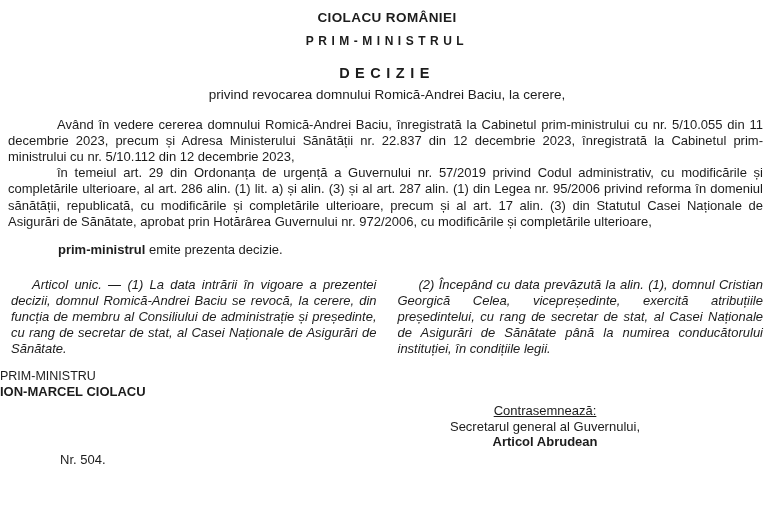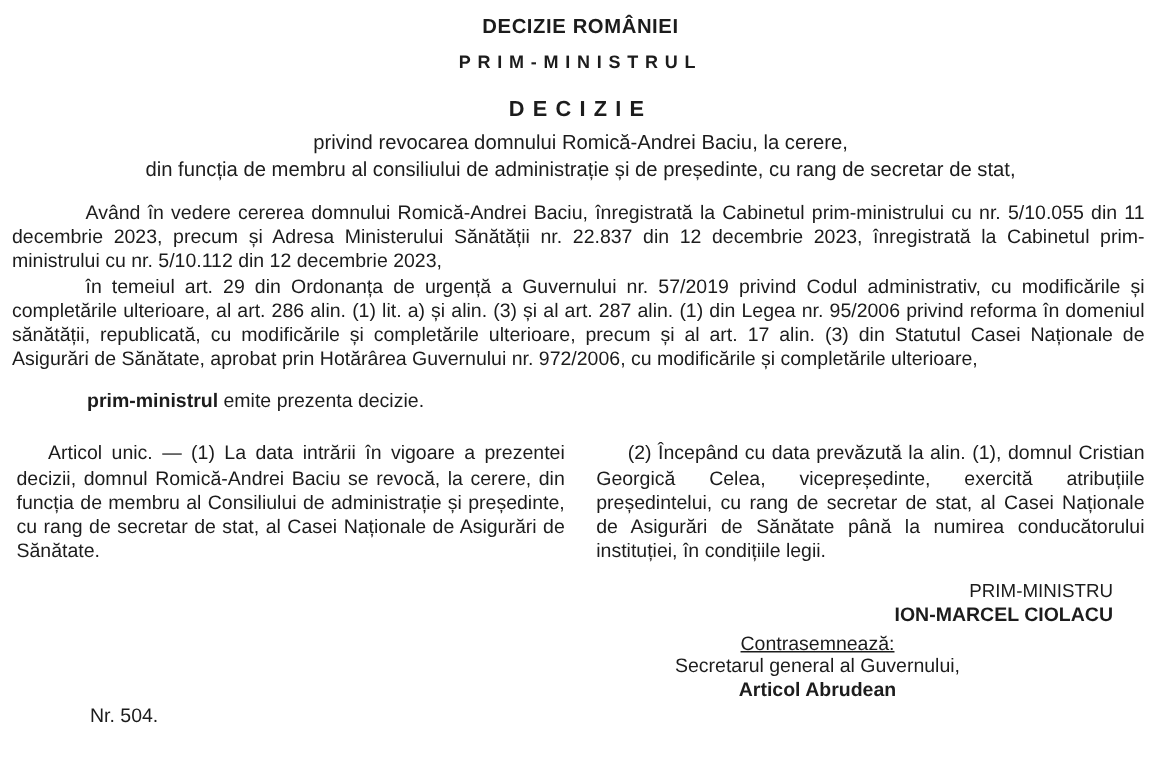--- a/index.html
+++ b/index.html
@@ -61,32 +61,33 @@
     margin: 12px 11px 0 58px;
     font-size: 13px;
     line-height: 16px;
   }
   .enacting .bold { font-weight: bold; }
   
   .columns {
     display: flex;
     gap: 21px;
     margin: 19px 11px 0 11px;
+    font-style: italic;
   }
   .col {
     flex: 1 1 0;
     font-size: 13px;
     line-height: 16.1px;
     text-align: justify;
     text-indent: 21px;
   }
   
   .pm-block {
     margin-top: 12px;
-    text-align: right;
+    text-align: left;
     padding-right: 32px;
     font-size: 12.5px;
     line-height: 15px;
   }
   .pm-name {
     font-size: 13px;
     font-weight: bold;
     line-height: 16px;
   }
   .cs-block {
@@ -103,29 +104,28 @@
     margin: 2px 0 0 60px;
     font-size: 13px;
     line-height: 15.5px;
   }
 </style>
 </head>
 <body>
 
 <div class="page">
 
-  <div class="h-inst">DECIZIE ROMÂNIEI</div>
+  <div class="h-inst">CIOLACU ROMÂNIEI</div>
 
   <div class="h-office">PRIM-MINISTRUL</div>
 
   <div class="h-doctype">DECIZIE</div>
 
   <div class="h-title">
     <div>privind revocarea domnului Romică-Andrei Baciu, la cerere,</div>
-    <div>din funcția de membru al consiliului de administrație și de președinte, cu rang de secretar de stat,</div>
   </div>
 
   <div class="preamble">
     <p>Având în vedere cererea domnului Romică-Andrei Baciu, înregistrată la Cabinetul prim-ministrului cu nr. 5/10.055 din 11 decembrie 2023, precum și Adresa Ministerului Sănătății nr. 22.837 din 12 decembrie 2023, înregistrată la Cabinetul prim-ministrului cu nr. 5/10.112 din 12 decembrie 2023,</p>
     <p>în temeiul art. 29 din Ordonanța de urgență a Guvernului nr. 57/2019 privind Codul administrativ, cu modificările și completările ulterioare, al art. 286 alin. (1) lit. a) și alin. (3) și al art. 287 alin. (1) din Legea nr. 95/2006 privind reforma în domeniul sănătății, republicată, cu modificările și completările ulterioare, precum și al art. 17 alin. (3) din Statutul Casei Naționale de Asigurări de Sănătate, aprobat prin Hotărârea Guvernului nr. 972/2006, cu modificările și completările ulterioare,</p>
   </div>
 
   <div class="enacting"><span class="bold">prim-ministrul</span><span> emite prezenta decizie.</span></div>
 
   <div class="columns">

